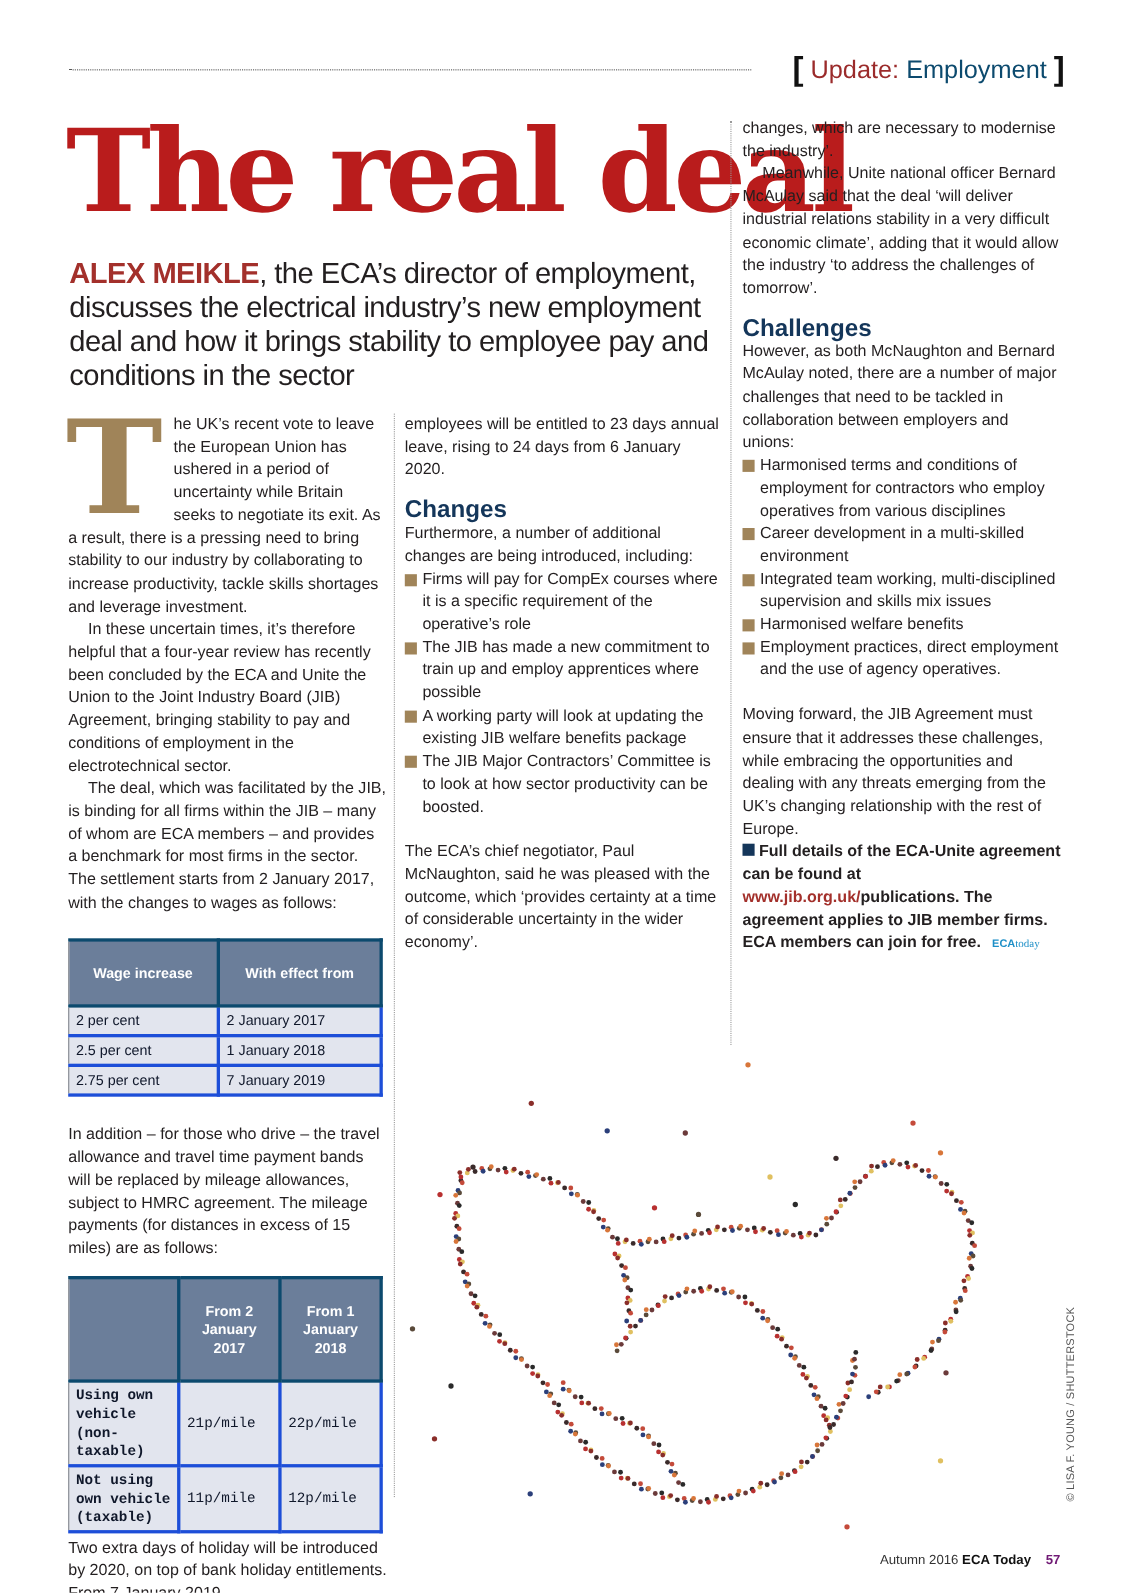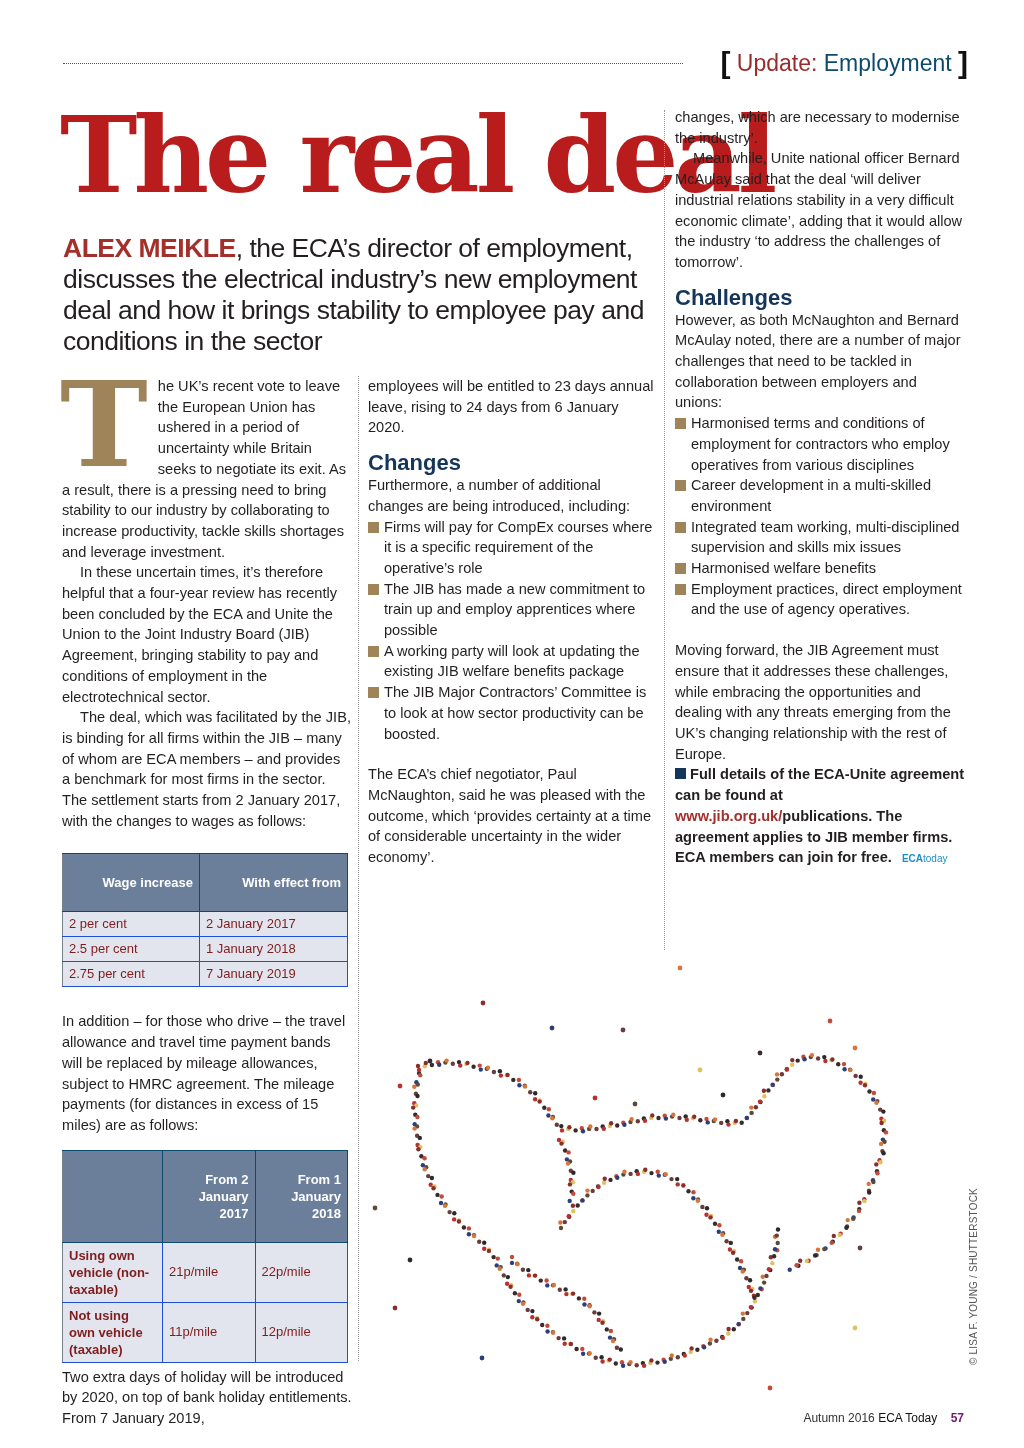--- a/index.html
+++ b/index.html
@@ -31,41 +31,41 @@
 
   .dropcap { float: left; font-family: "DejaVu Serif", serif; font-size: 118px; line-height: 94px; color: #a08459; margin: 2px 10px -6px -2px; height: 100px; font-weight: bold; }
 
   h2.sub { font-size: 22px; line-height: 24px; font-weight: bold; color: #14365a; margin-top: 13px; }
 
   ul.bullets { list-style: none; }
   ul.bullets li { position: relative; padding-left: 16px; }
   ul.bullets li::before { content: ""; position: absolute; left: 0; top: 5px; width: 11px; height: 11px; background: #a08459; }
 
   table.data { border-collapse: collapse; width: 286px; font-size: 13px; }
-  table.data th { background: #6b7e9a; color: #fff; font-weight: bold; text-align: right; padding: 20px 6px; line-height: 17px; border: 1px solid #0c4a6e; }
-  table.data td { background: #e2e5ee; padding: 3px 6px; line-height: 18px; border: 1px solid #1d4ed8; color: #7f1d1d; }
+  table.data th { background: #6b7e9a; color: #fff; font-weight: bold; text-align: center; padding: 20px 6px; line-height: 17px; border: 3px solid #0c4a6e; }
+  table.data td { background: #e2e5ee; padding: 3px 6px; line-height: 18px; border: 3px solid #1d4ed8; color: #0f172a; }
   table.data th:first-child, table.data td:first-child { border-left: 1px solid #7a7f88; }
   table.wage { margin-top: 22px; margin-bottom: 24px; }
   table.wage th { height: 36px; vertical-align: middle; }
   table.wage td { height: 25px; }
   table.mileage { margin-top: 14px; margin-bottom: 4px; }
   table.mileage td.rowhead { font-weight: bold; line-height: 17px; }
-  table.mileage td { height: 60px; vertical-align: middle; }
+  table.mileage td { height: 60px; vertical-align: middle; font-family: Liberation Mono, monospace; }
 
   .info-square { display: inline-block; width: 11px; height: 11px; background: #14365a; margin-right: 4px; vertical-align: 0px; }
   .infobox { font-weight: bold; margin-top: 20px; font-size: 14.6px; }
   .link { color: #a3302b; text-decoration: none; }
   .eca-logo { font-size: 10px; color: #1d8fc7; font-weight: bold; margin-left: 6px; }
-  .eca-logo .today { font-weight: normal; }
+  .eca-logo .today { font-weight: normal; font-family: Liberation Serif, serif; }
 
   .photo { position: absolute; left: 360px; top: 958px; width: 600px; height: 440px; }
   .credit { position: absolute; left: 968px; top: 1365px; transform: rotate(-90deg); transform-origin: left top; font-size: 10px; color: #555; white-space: nowrap; letter-spacing: 0.2px; }
 
   .footer { position: absolute; right: 60px; top: 1411px; font-size: 12px; color: #333; white-space: nowrap; }
-  .footer .pub { font-weight: normal; color: #111; }
+  .footer .pub { font-weight: bold; color: #111; }
   .footer .pageno { font-weight: bold; color: #701a75; margin-left: 10px; text-align: center; }
 </style>
 </head>
 <body>
 
 <div class="topbar">
   <div class="dotted-rule"></div>
   <div class="section-tag">
     <span class="bracket">[</span>
     <span class="tag-update">Update:</span>

